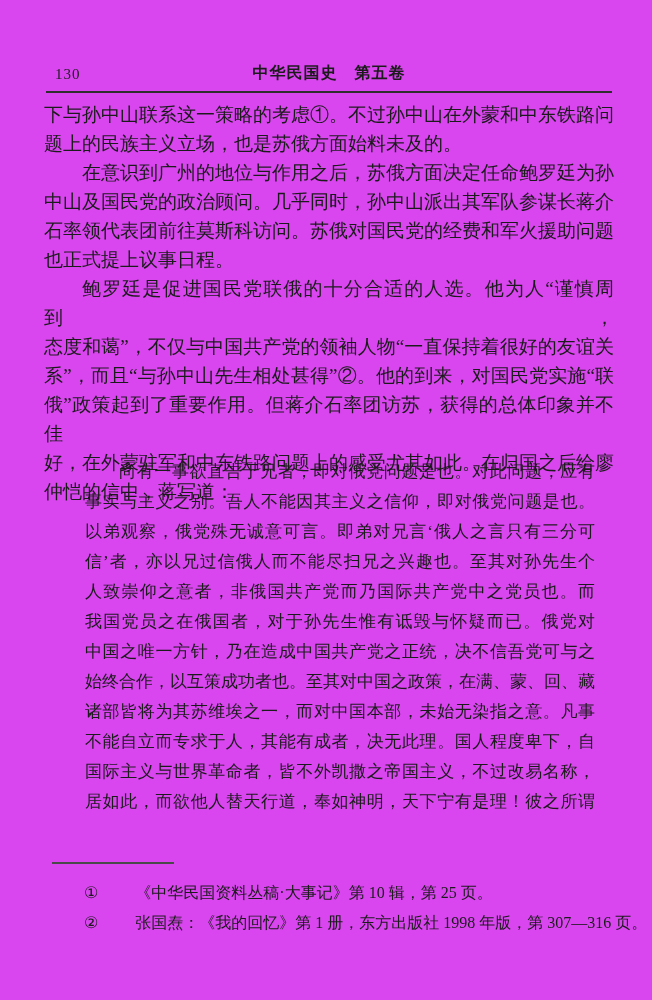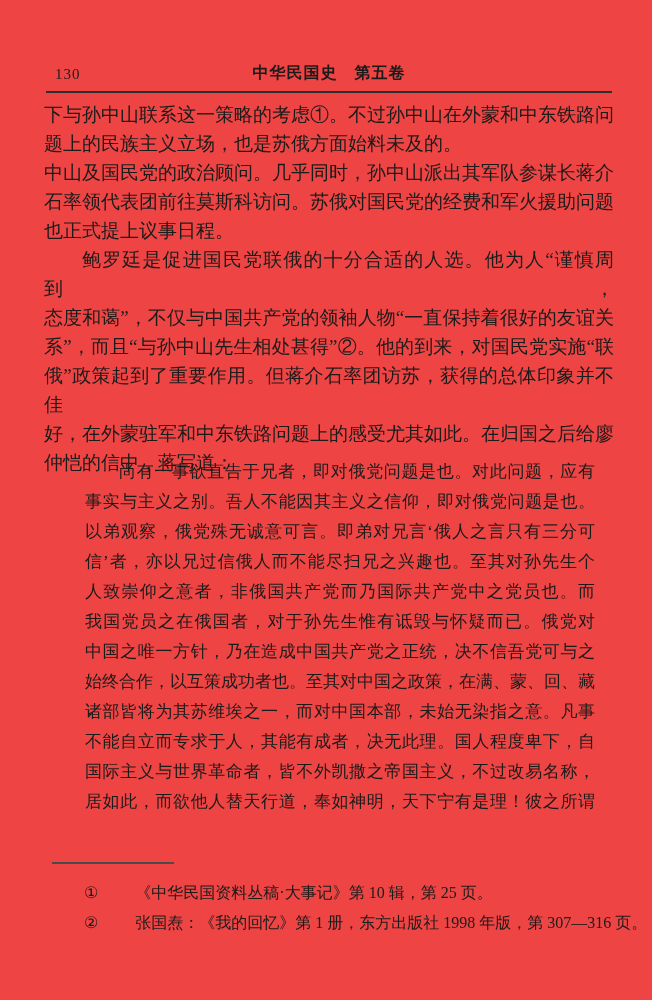--- a/index.html
+++ b/index.html
@@ -1,21 +1,21 @@
 <!DOCTYPE html>
 <html><head>
 <meta charset="utf-8">
 <style>
   html, body { margin: 0; padding: 0; background: #e8e8e8; }
   .page {
     position: relative;
     width: 652px;
     height: 1000px;
     margin: 0 auto;
-    background: #ef4444;
+    background: #d946ef;
     color: #1b1b1b;
     font-family: "Liberation Serif", "DejaVu Serif", serif;
     overflow: hidden;
   }
 
   
   .header { position: absolute; top: 63px; left: 44px; right: 38px; height: 22px; }
   .page-number { position: absolute; left: 11px; top: 3px; font-size: 15px; letter-spacing: 1px; }
   .book-title { position: absolute; left: 0; right: 0; top: 0; text-align: center; font-size: 16px; font-weight: 700; letter-spacing: 1px; }
   .header-rule { position: absolute; top: 91px; left: 46px; width: 566px; height: 2px; background: #2e2e2e; }
@@ -47,20 +47,21 @@
   </div>
 
   <div class="header-rule"></div>
 
   <div class="body-text">
       <div class="para">
         <div class="line">下与孙中山联系这一策略的考虑①。不过孙中山在外蒙和中东铁路问</div>
         <div class="line short">题上的民族主义立场，也是苏俄方面始料未及的。</div>
       </div>
       <div class="para">
+        <div class="line indent">在意识到广州的地位与作用之后，苏俄方面决定任命鲍罗廷为孙</div>
         <div class="line">中山及国民党的政治顾问。几乎同时，孙中山派出其军队参谋长蒋介</div>
         <div class="line">石率领代表团前往莫斯科访问。苏俄对国民党的经费和军火援助问题</div>
         <div class="line short">也正式提上议事日程。</div>
       </div>
       <div class="para">
         <div class="line indent">鲍罗廷是促进国民党联俄的十分合适的人选。他为人“谨慎周到，</div>
         <div class="line">态度和蔼”，不仅与中国共产党的领袖人物“一直保持着很好的友谊关</div>
         <div class="line">系”，而且“与孙中山先生相处甚得”②。他的到来，对国民党实施“联</div>
         <div class="line">俄”政策起到了重要作用。但蒋介石率团访苏，获得的总体印象并不佳</div>
         <div class="line">好，在外蒙驻军和中东铁路问题上的感受尤其如此。在归国之后给廖</div>

